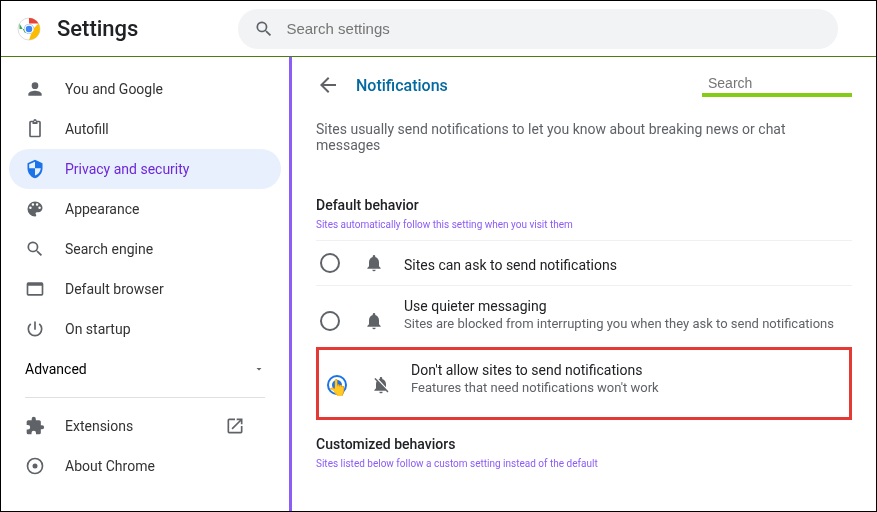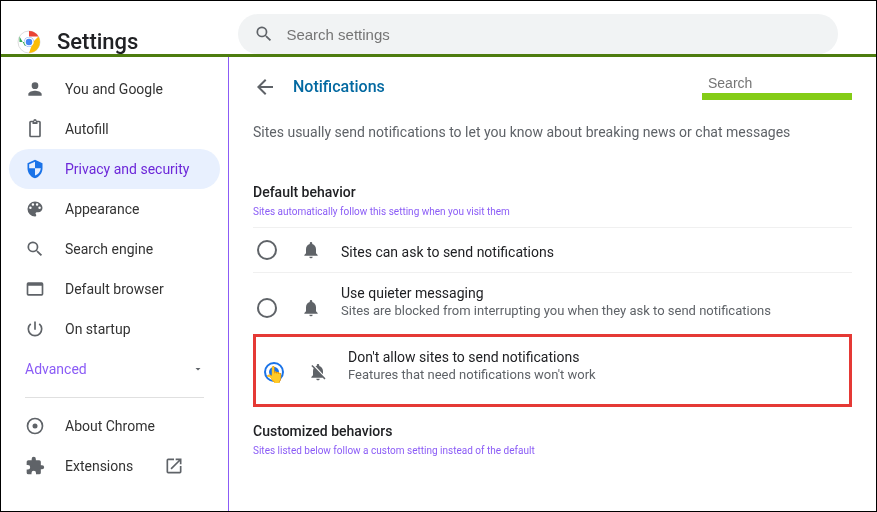--- a/index.html
+++ b/index.html
@@ -1,36 +1,36 @@
 <!DOCTYPE html>
 <html><head>
 <meta charset="utf-8">
 <style>
 * { margin: 0; padding: 0; box-sizing: border-box; }
 body { font-family: Roboto, Arial, sans-serif; background: #fff; width: 877px; height: 512px; overflow: hidden; border: 1px solid #000; }
-.header { display: flex; align-items: flex-end; height: 56px; padding: 0 16px; border-bottom: 3px solid #4d7c0f; }
+.header { display: flex; align-items: center; height: 56px; padding: 11px 16px; border-bottom: 1px solid #4d7c0f; }
 .chrome-logo { width: 24px; height: 24px; margin-right: 16px; }
 .header-title { font-size: 22px; font-weight: 500; color: #202124; margin-right: 100px; }
 .search-box { flex: 1; display: flex; align-items: center; background: #f1f3f4; border-radius: 24px; height: 40px; padding: 0 16px; max-width: 600px; }
 .search-box svg { fill: #5f6368; margin-right: 12px; }
 .search-box input { border: none; background: transparent; outline: none; font-size: 15px; color: #5f6368; flex: 1; }
 .content { display: flex; height: calc(100% - 56px); }
-.sidebar { width: 228px; padding: 12px 8px; border-right: 1px solid #8b5cf6; display: flex; flex-direction: column; }
+.sidebar { width: 291px; padding: 12px 8px; border-right: 3px solid #8b5cf6; display: flex; flex-direction: column; }
 .side-item { display: flex; align-items: center; height: 40px; padding: 0 16px; border-radius: 20px; cursor: pointer; color: #333; font-size: 14px; }
 .side-item svg { fill: #5f6368; width: 20px; height: 20px; margin-right: 20px; }
 .side-item.active { background: #e8f0fe; color: #6d28d9; }
 .side-item.active svg { fill: #1a73e8; }
-.side-advanced { display: flex; align-items: center; justify-content: space-between; padding: 12px 16px; color: #8b5cf6; font-size: 14px; cursor: pointer; }
+.side-advanced { display: flex; align-items: center; justify-content: space-between; padding: 12px 16px; color: #000000; font-size: 14px; cursor: pointer; }
 .side-divider { height: 1px; background: #e0e0e0; margin: 8px 16px; }
 .ext-icon { width: 16px; height: 16px; fill: #5f6368; margin-left: auto; }
 .main { flex: 1; padding: 16px 24px; overflow-y: auto; }
 .main-header { display: flex; align-items: center; margin-bottom: 24px; }
 .back-btn { width: 24px; height: 24px; fill: #5f6368; margin-right: 16px; cursor: pointer; }
 .main-title { font-size: 16px; font-weight: 500; color: #0369a1; }
-.inline-search { margin-left: auto; display: flex; align-items: center; border-bottom: 7px solid #84cc16; padding: 2px 0; width: 150px; }
+.inline-search { margin-left: auto; display: flex; align-items: center; border-bottom: 4px solid #84cc16; padding: 2px 0; width: 150px; }
 .inline-search svg { width: 16px; height: 16px; fill: #5f6368; margin-right: 6px; }
 .inline-search input { border: none; outline: none; font-size: 14px; flex: 1; }
 .descr { color: #5f6368; font-size: 14px; margin-bottom: 44px; }
 .sect-title { font-size: 14px; font-weight: 500; color: #202124; margin-bottom: 6px; }
 .sect-sub { font-size: 10px; color: #8b5cf6; margin-bottom: 10px; }
 .radio-row { display: flex; align-items: flex-end; padding: 12px 4px; border-top: 1px solid #f0f0f0; }
 .radio-row:first-of-type { border-top: none; }
 .radio { width: 20px; height: 20px; border: 2px solid #5f6368; border-radius: 50%; margin-right: 24px; position: relative; flex-shrink: 0; }
 .radio.checked { border-color: #1a73e8; }
 .radio.checked::after { content: ''; position: absolute; width: 10px; height: 10px; background: #1a73e8; border-radius: 50%; top: 3px; left: 3px; }
@@ -109,33 +109,33 @@
       </div>
     <div class="side-advanced">
         <span>Advanced</span>
         <svg width="12" height="12" viewBox="0 0 24 24" fill="#5f6368">
           <path d="M7 10l5 5 5-5z"></path>
         </svg>
       </div>
     <div class="side-divider"></div>
     <div class="side-item">
         <svg viewBox="0 0 24 24">
-          <circle cx="12" cy="12" r="9" fill="none" stroke="#5f6368" stroke-width="2"></circle>
-          <circle cx="12" cy="12" r="3" fill="#5f6368"></circle>
-        </svg>
-        <span>About Chrome</span>
-      </div>
-    <div class="side-item">
-        <svg viewBox="0 0 24 24">
           <path d="M20.5 11H19V7a2 2 0 0 0-2-2h-4V3.5a2.5 2.5 0 0 0-5 0V5H4a2 2 0 0 0-2 2v3.8h1.5a2.7 2.7 0 0 1 0 5.4H2V20a2 2 0 0 0 2 2h3.8v-1.5a2.7 2.7 0 0 1 5.4 0V22H17a2 2 0 0 0 2-2v-4h1.5a2.5 2.5 0 0 0 0-5z"></path>
         </svg>
         <span>Extensions</span>
         <svg class="ext-icon" viewBox="0 0 24 24">
           <path d="M19 19H5V5h7V3H5a2 2 0 0 0-2 2v14a2 2 0 0 0 2 2h14a2 2 0 0 0 2-2v-7h-2v7zM14 3v2h3.59l-9.83 9.83 1.41 1.41L19 6.41V10h2V3h-7z"></path>
         </svg>
+      </div>
+    <div class="side-item">
+        <svg viewBox="0 0 24 24">
+          <circle cx="12" cy="12" r="9" fill="none" stroke="#5f6368" stroke-width="2"></circle>
+          <circle cx="12" cy="12" r="3" fill="#5f6368"></circle>
+        </svg>
+        <span>About Chrome</span>
       </div>
   </div>
 
   <div class="main">
     <div class="main-header">
       <svg class="back-btn" viewBox="0 0 24 24">
           <path d="M20 11H7.83l5.59-5.59L12 4l-8 8 8 8 1.41-1.41L7.83 13H20v-2z"></path>
         </svg>
       <div class="main-title">Notifications</div>
       <div class="inline-search">

